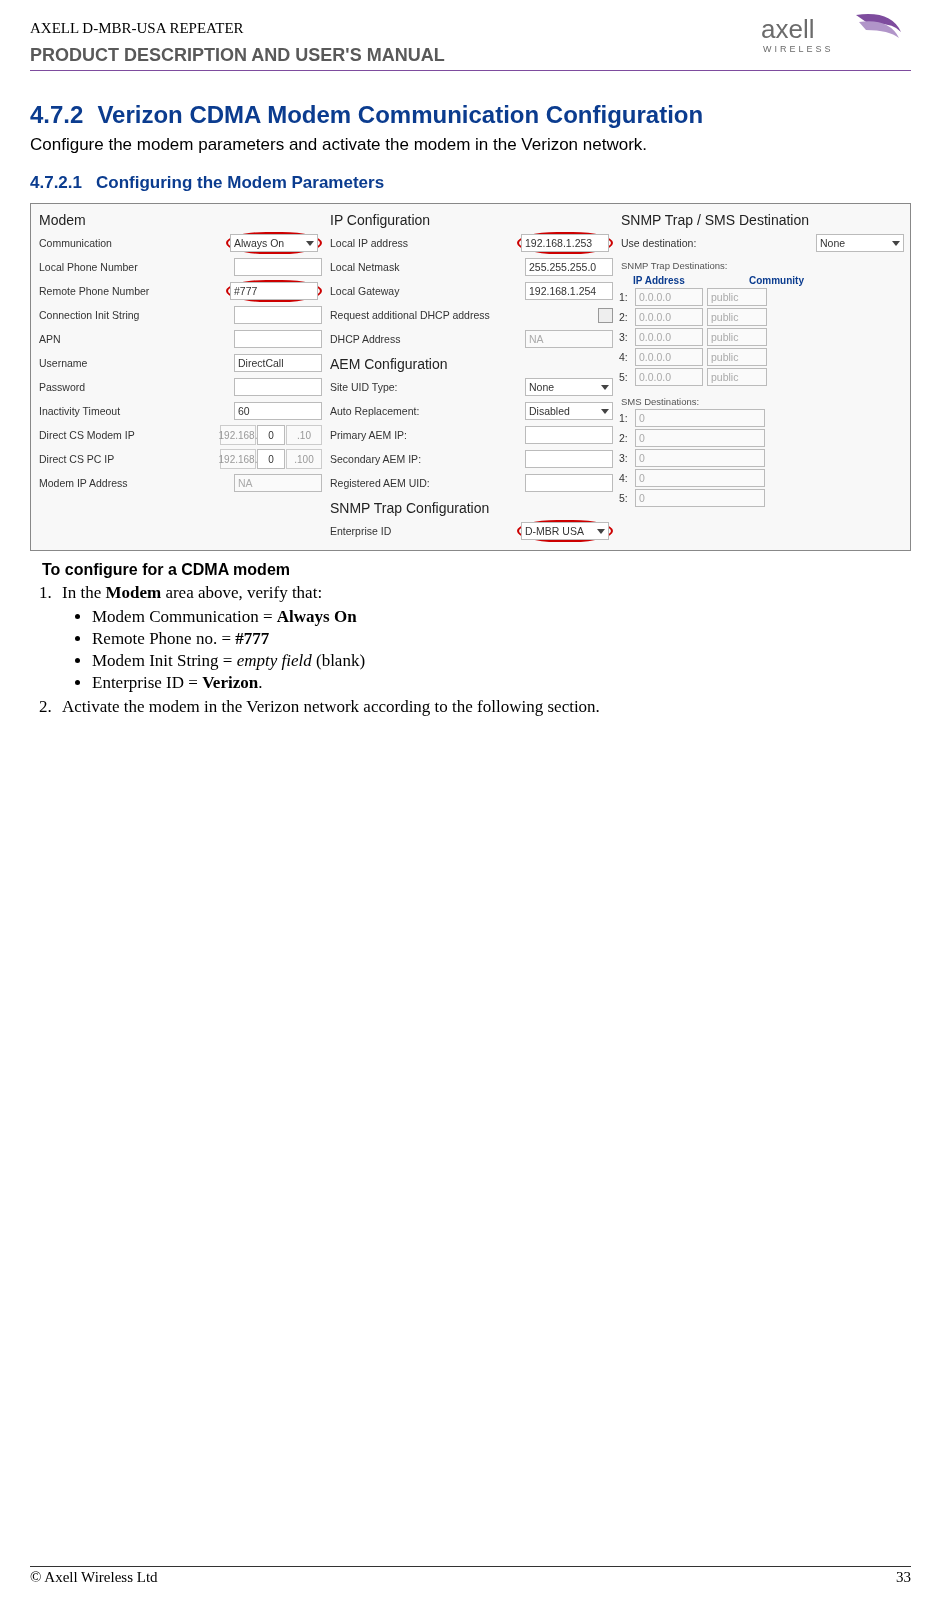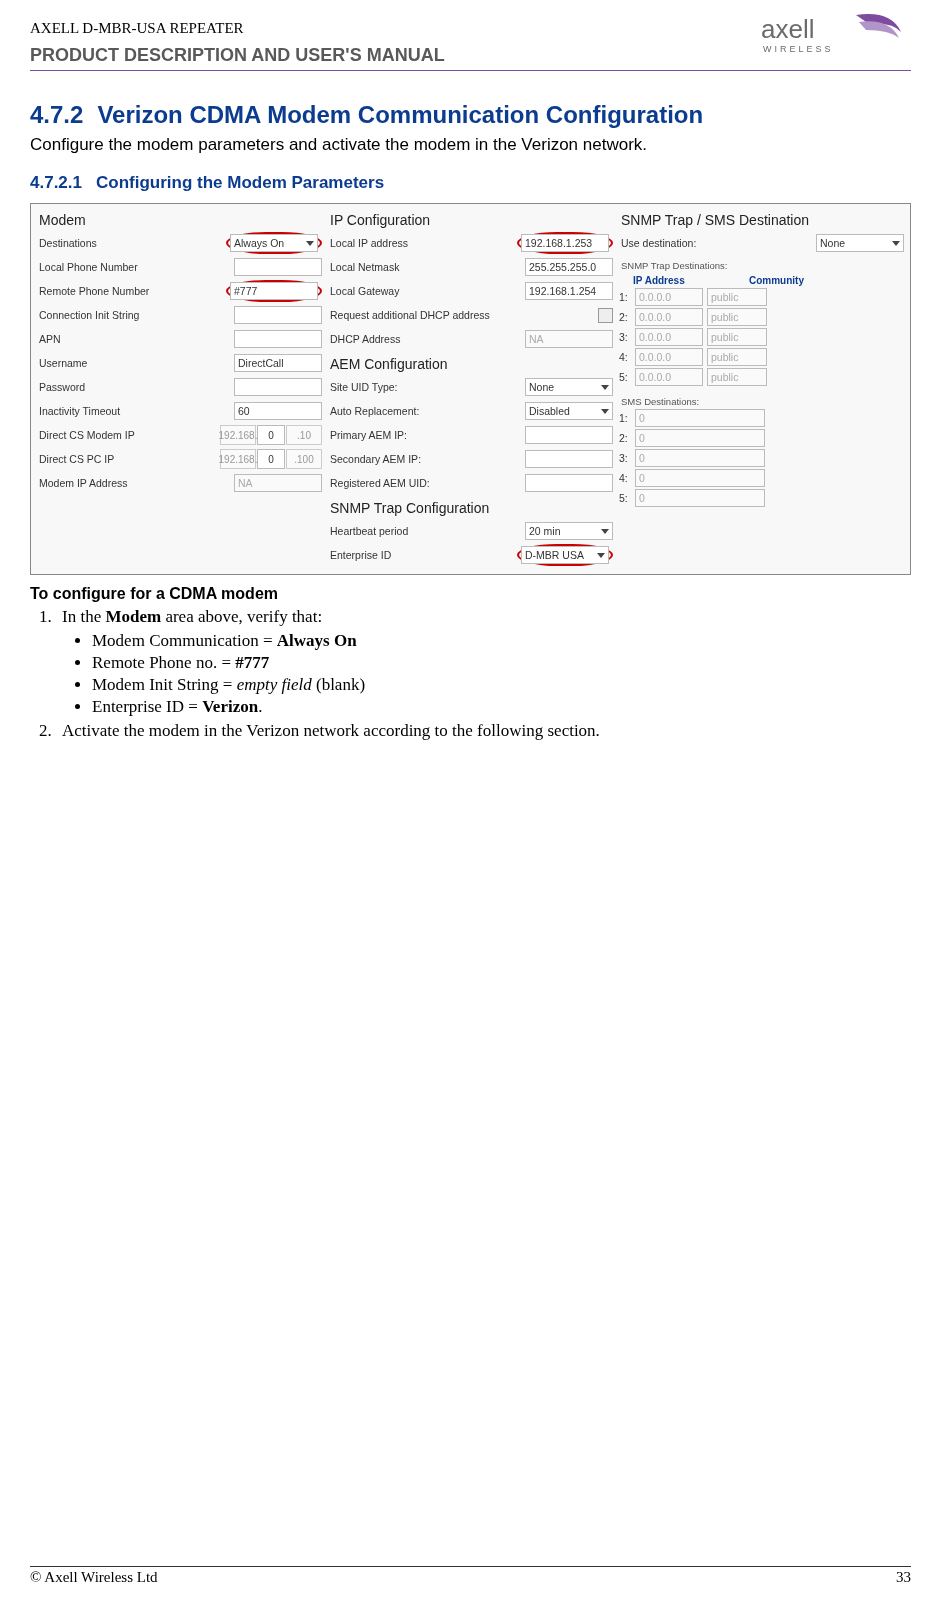--- a/index.html
+++ b/index.html
@@ -111,21 +111,21 @@
   .trap-row .ip { width:68px; }
   .trap-row .com { width:60px; }
   .sms-row { display:flex; align-items:center; margin:2px 0; gap:4px;}
   .sms-row .n { width:12px; font-size:10.5px; }
   .sms-row .v { width:130px; }
   .micro { font-size:9.5px; color:#555; margin:6px 0 2px 2px; }
   .bold-para {
     font-family: Arial, sans-serif;
     font-weight: bold;
     font-size: 16px;
-    margin: 6px 0 4px 0;
+    margin: 6px 0 4px 12px;
   }
   ol.steps {
     margin: 4px 0 0 0;
     padding-left: 26px;
     font-family: "Times New Roman", serif;
     font-size: 17px;
   }
   ol.steps > li { margin: 2px 0 4px 0; padding-left: 6px; }
   ul.bullets {
     list-style: disc;
@@ -171,21 +171,21 @@
 
 <h3 class="subsection">
   <span class="num">4.7.2.1</span><span>Configuring the Modem Parameters</span>
 </h3>
 
 <div class="screenshot">
 
   <div class="col">
     <div class="panel-title">Modem</div>
     <div class="row">
-        <span class="lbl">Destinations</span>
+        <span class="lbl">Communication</span>
       <span class="circled"><span class="fld sel">Always On</span></span>
       </div>
     <div class="row">
         <span class="lbl">Local Phone Number</span>
       <span class="fld"></span>
       </div>
     <div class="row">
         <span class="lbl">Remote Phone Number</span>
       <span class="circled"><span class="fld">#777</span></span>
       </div>
@@ -270,24 +270,20 @@
     <div class="row">
         <span class="lbl">Secondary AEM IP:</span>
       <span class="fld"></span>
       </div>
     <div class="row">
         <span class="lbl">Registered AEM UID:</span>
       <span class="fld"></span>
       </div>
 
     <div class="panel-title" style="margin-top:6px">SNMP Trap Configuration</div>
-    <div class="row">
-        <span class="lbl">Heartbeat period</span>
-      <span class="fld sel">20 min</span>
-      </div>
     <div class="row">
         <span class="lbl">Enterprise ID</span>
       <span class="circled"><span class="fld sel">D-MBR USA</span></span>
       </div>
   </div>
 
   <div class="col">
     <div class="panel-title">SNMP Trap / SMS Destination</div>
     <div class="row">
         <span class="lbl">Use destination:</span>

